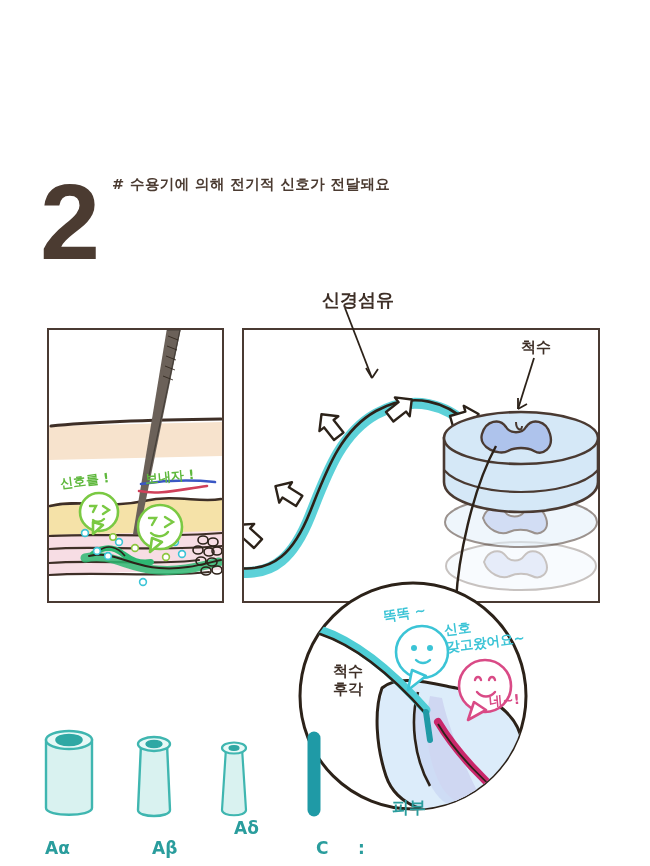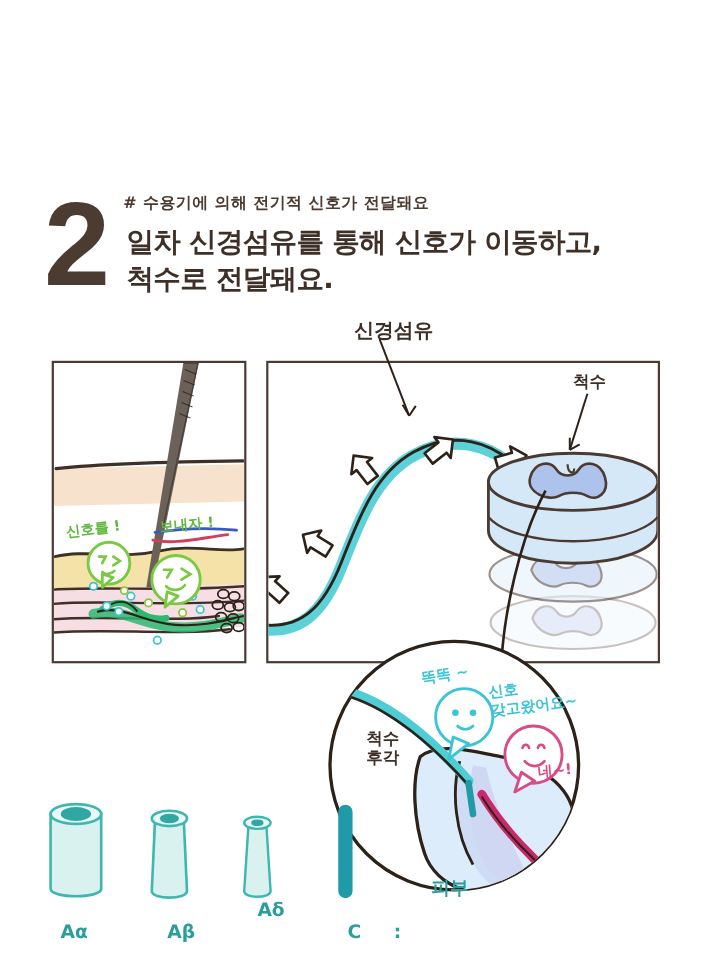--- a/index.html
+++ b/index.html
@@ -55,37 +55,35 @@
   #txt-bonaeja{left:145px;top:468px;font-size:13px;color:#5fb83d;transform:rotate(-5deg);}
   #txt-ddok{left:383px;top:605px;font-size:13.5px;color:#3bc4d6;transform:rotate(-9deg);}
   #txt-bring{left:445px;top:617px;font-size:13.5px;color:#3bc4d6;line-height:1.25;transform:rotate(-7deg);}
   #txt-ne{left:489px;top:692px;font-size:13.5px;color:#d94a86;transform:rotate(-5deg);}
 
   
   .fiber-label{
     position:absolute;font-size:17px;font-weight:700;color:#2a9d9d;
     font-family:"DejaVu Sans",sans-serif;white-space:nowrap;
   }
-  #fl-0{left:55px;top:838px;}
+  #fl-0{left:45px;top:838px;}
   #fl-1{left:152px;top:838px;text-align:right;}
   #fl-2{left:234px;top:818px;}
   #fl-3{left:316px;top:838px;}
   #fl-colon{left:358px;top:838px;}
   #fl-skin{left:392px;top:796px;}
   svg{display:block;}
 </style>
 </head>
 <body>
 
 <div id="root">
 
   <div class="step-num">2</div>
   <div class="kicker"># 수용기에 의해 전기적 신호가 전달돼요</div>
-  <div class="headline" style="white-space:pre-line;">일차 신경섬유를 통해 신호가 이동하고,
-척수로 전달돼요.</div>
 
   <div class="panel" id="panel-left">
     <div class="panel-clip">
       <svg width="173" height="271" viewBox="0 0 173 271">
 
         <path d="M0,96 L173,92 L173,126 L0,130 Z" fill="#f7e3cd"></path>
         <path d="M2,96 C40,92 90,90 172,89" stroke="#3e2f27" stroke-width="3" fill="none" stroke-linecap="round"></path>
 
         <path d="M0,175 C30,168 60,178 95,170 C125,164 150,172 173,168 L173,212 L0,216 Z" fill="#f5e2a8"></path>
         <path d="M1,176 C30,169 60,179 95,171 C126,164 150,173 172,169" stroke="#3e2f27" stroke-width="2.6" fill="none" stroke-linecap="round"></path>

